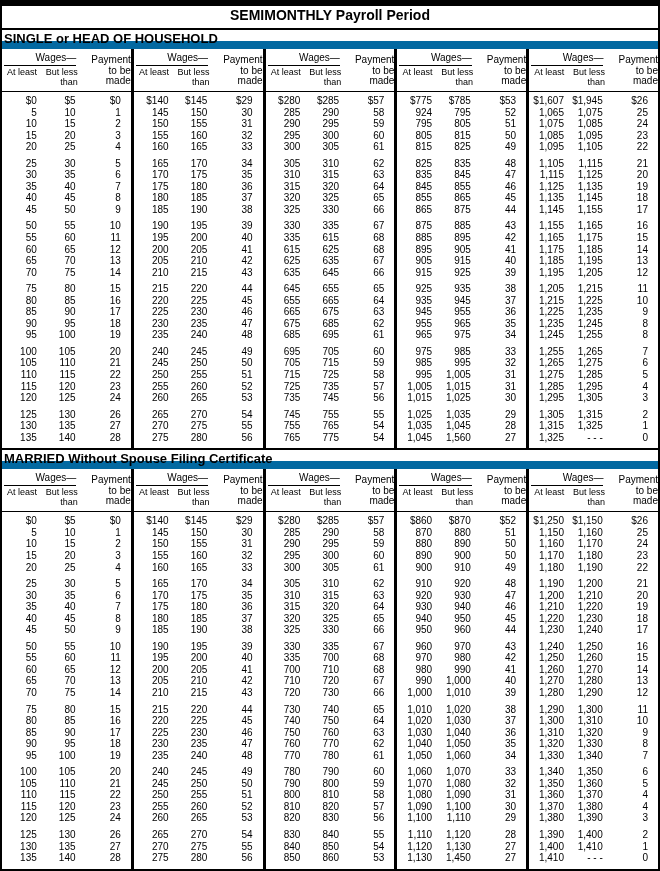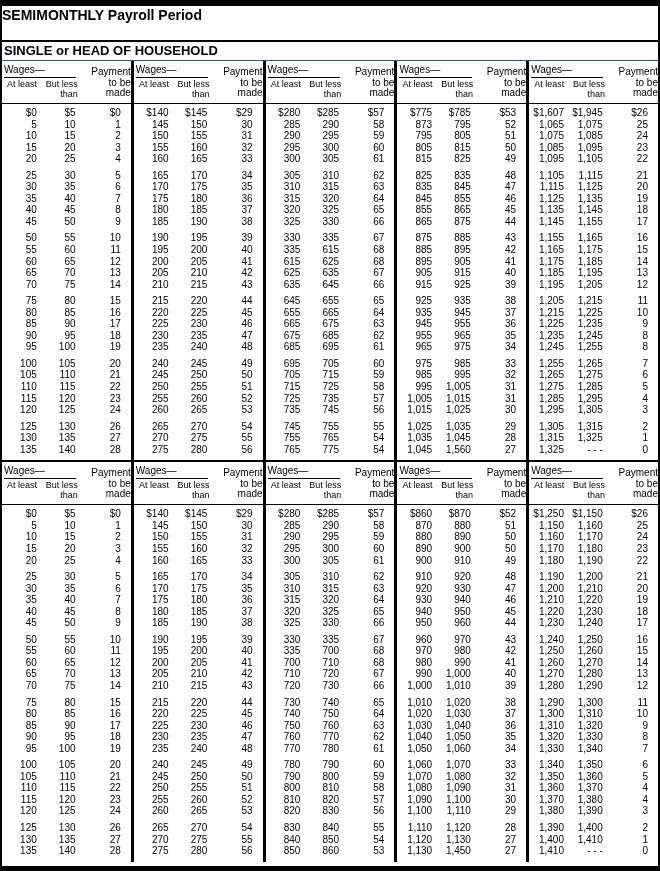--- a/index.html
+++ b/index.html
@@ -8,47 +8,47 @@
     width: 660px; height: 871px;
     background: #fff; color: #000;
     font-family: "Liberation Sans", sans-serif;
     border-left: 2px solid #000; border-right: 2px solid #000;
     display: flex; flex-direction: column;
     overflow: hidden;
     -webkit-font-smoothing: antialiased;
   }
   .top-bar { height: 6px; background: #000; flex: 0 0 auto; }
   .doc-title {
-    height: 36px; flex: 0 0 auto;
-    text-align: left; font-weight: bold; font-size: 14px; line-height: 18px;
+    height: 24px; flex: 0 0 auto;
+    text-align: center; font-weight: bold; font-size: 14px; line-height: 18px;
     border-bottom: 2px solid #000;
   }
   .section { flex: 0 0 auto; }
   .section + .section { border-top: 2px solid #000; }
   .section-title {
     font-weight: bold; font-size: 13px; line-height: 15px;
     padding: 1px 2px 0 2px; height: 19px;
-    border-bottom: 1px solid #0369a1;
+    border-bottom: 8px solid #0369a1;
   }
   .table-groups { display: flex; }
   .column-group {
     flex: 1 1 0; min-width: 0;
     border-right: 3px solid #000;
     display: flex; flex-direction: column;
   }
   .column-group:last-child { border-right: none; }
   .group-header {
     height: 43px; flex: 0 0 auto;
     display: flex; border-bottom: 1px solid #000;
     padding-top: 2px;
   }
   .gh-left { flex: 1 1 60%; padding: 1px 0 0 2px; }
   .wages-label {
     font-size: 10px; line-height: 11px;
-    border-bottom: 1px solid #000; padding-bottom: 2px; margin-right: 3px;
+    border-bottom: 1px solid #000; padding-bottom: 2px; margin-right: 3px; text-align: right;
   }
   .wages-subheaders { display: flex; font-size: 9px; line-height: 9.5px; padding-top: 2px; }
   .sub-atleast { width: 44%; text-align: right; }
   .sub-butless { width: 54%; text-align: right; }
   .gh-pay {
     flex: 0 0 40%;
     font-size: 10px; line-height: 10.5px;
     text-align: right; padding-top: 4px;
   }
   .group-body { padding-top: 3px; }
@@ -595,21 +595,21 @@
               </div>
             </div>
             <div class="group-body">
               <div class="row-block">
                 <div class="row">
                   <div class="cell-at-least">$775</div>
                   <div class="cell-but-less-than">$785</div>
                   <div class="cell-payment">$53</div>
                 </div>
                 <div class="row">
-                  <div class="cell-at-least">873</div>
+                  <div class="cell-at-least">924</div>
                   <div class="cell-but-less-than">795</div>
                   <div class="cell-payment">52</div>
                 </div>
                 <div class="row">
                   <div class="cell-at-least">795</div>
                   <div class="cell-but-less-than">805</div>
                   <div class="cell-payment">51</div>
                 </div>
                 <div class="row">
                   <div class="cell-at-least">805</div>
@@ -915,20 +915,21 @@
                   <div class="cell-at-least">1,325</div>
                   <div class="cell-but-less-than">- - -</div>
                   <div class="cell-payment">0</div>
                 </div>
               </div>
             </div>
           </div>
         </div>
       </section>
       <section class="section">
+        <div class="section-title">MARRIED Without Spouse Filing Certificate</div>
         <div class="table-groups">
           <div class="column-group">
             <div class="group-header">
               <div class="gh-left">
                 <div class="wages-label">Wages—</div>
                 <div class="wages-subheaders">
                   <div class="sub-atleast">At least</div>
                   <div class="sub-butless">But less than</div>
                 </div>
               </div>

